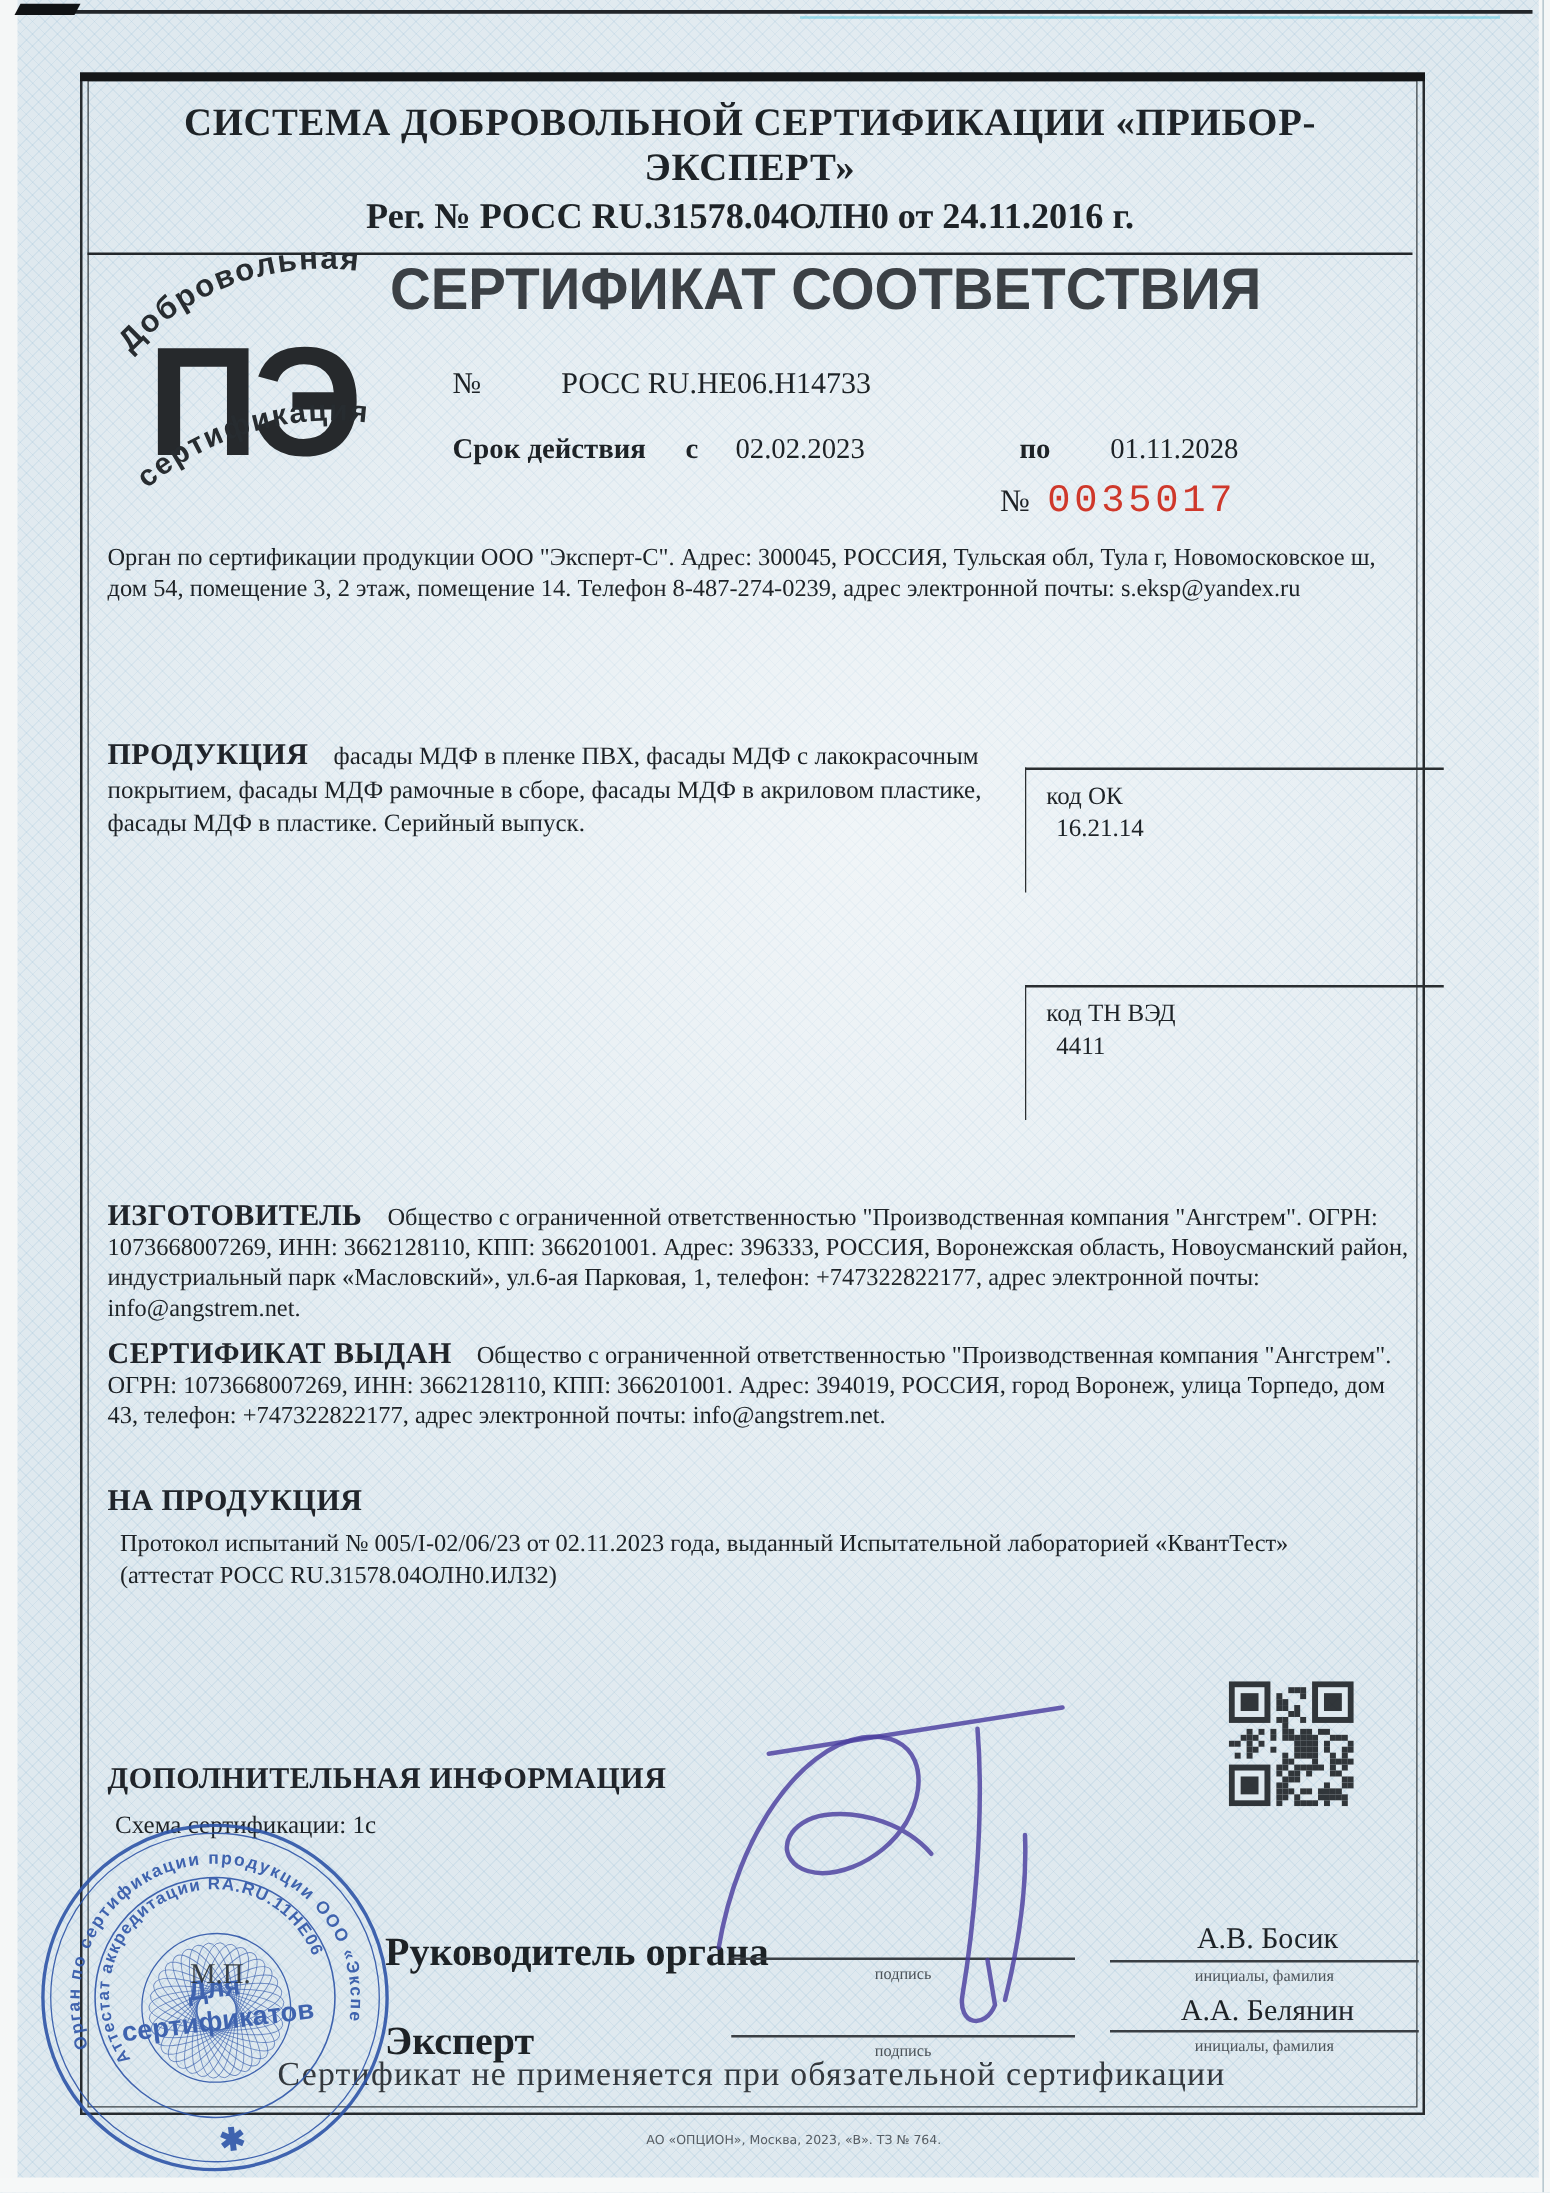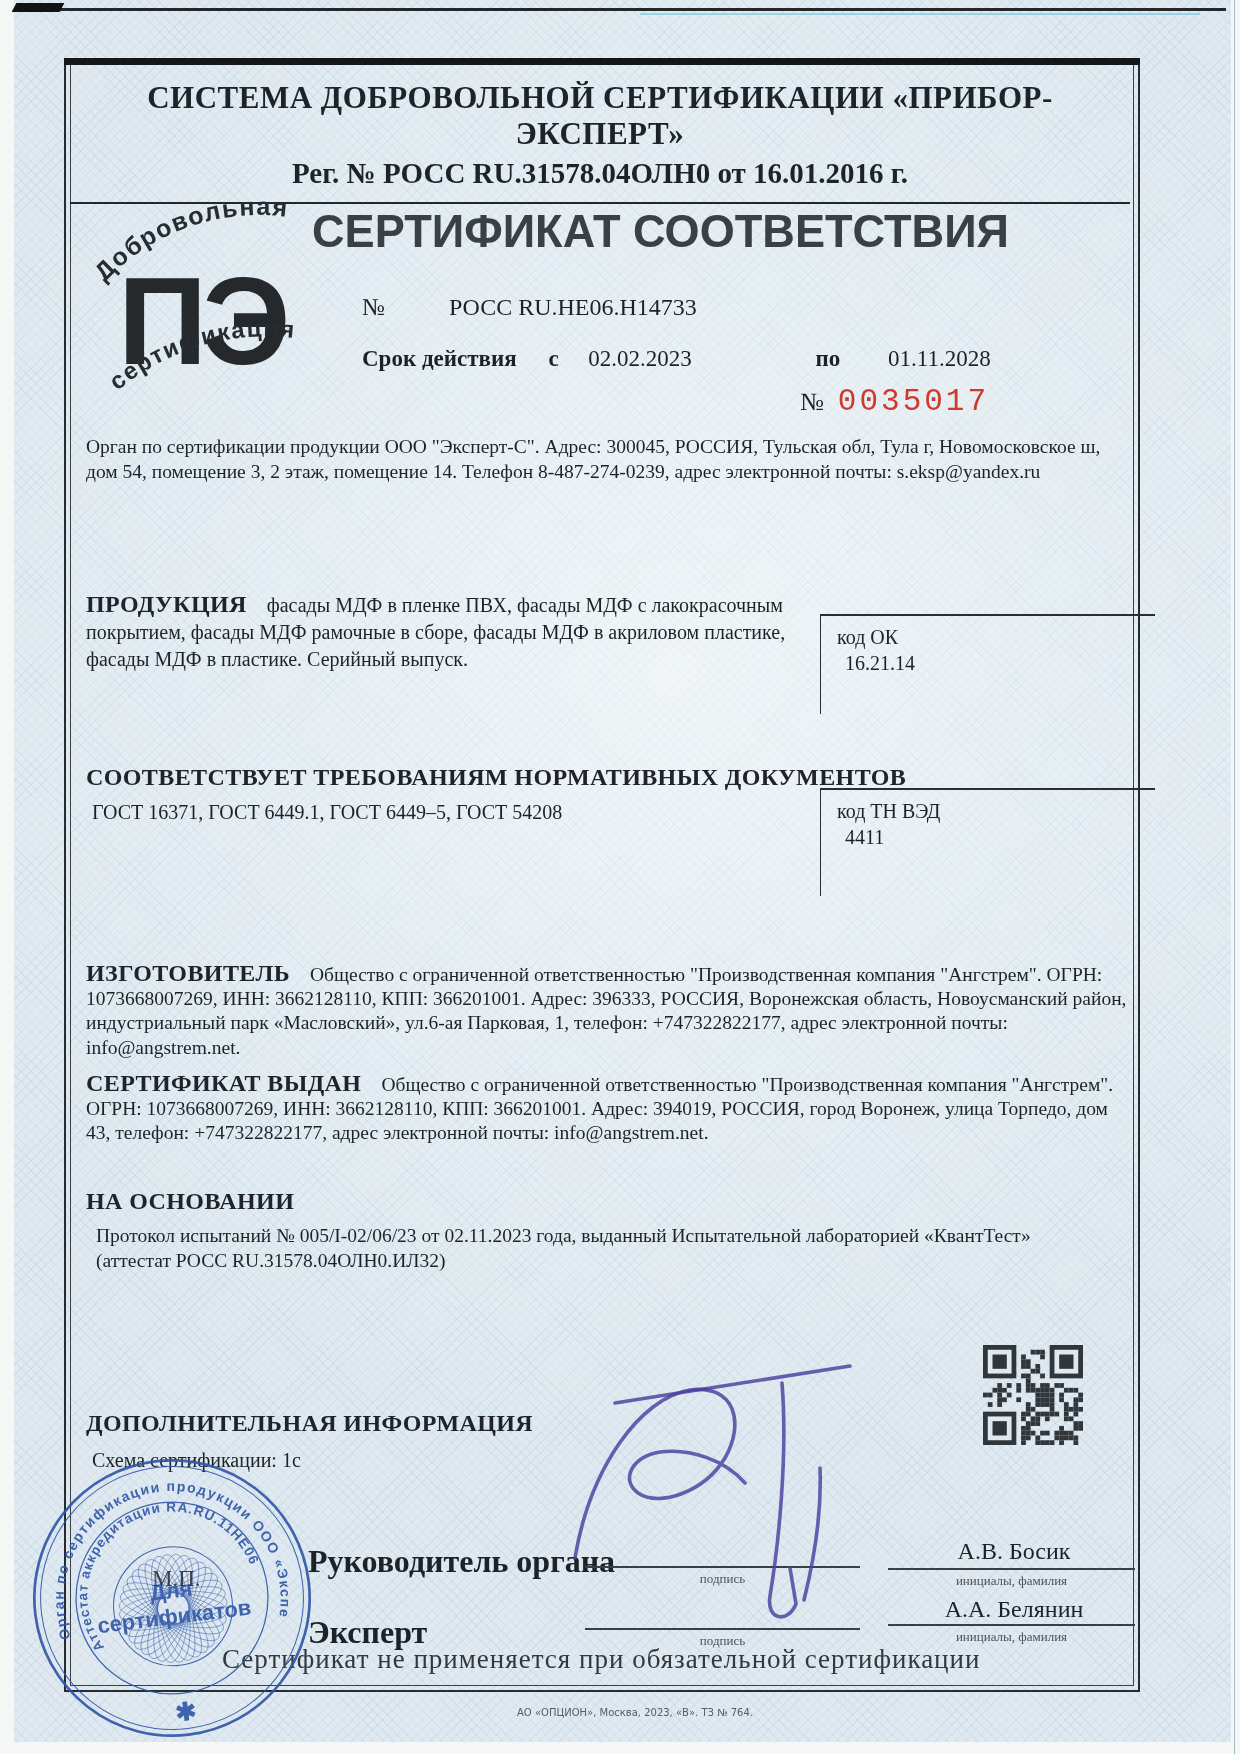--- a/index.html
+++ b/index.html
@@ -80,21 +80,21 @@
   <div class="abs scan-corner"></div>
   <div class="abs scan-cyan"></div>
   <div class="abs scan-rightline"></div>
 
   <div class="abs frame">
     <div class="frame-topbar"></div>
   </div>
 
   <div class="abs cert-header">
     <div class="hdr1">СИСТЕМА ДОБРОВОЛЬНОЙ СЕРТИФИКАЦИИ «ПРИБОР-ЭКСПЕРТ»</div>
-    <div class="hdr2">Рег. № РОСС RU.31578.04ОЛН0 от 16.01.2016 г.</div>
+    <div class="hdr2">Рег. № РОСС RU.31578.04ОЛН0 от 24.11.2016 г.</div>
   </div>
 
   <svg class="abs logo-svg" viewBox="0 0 244 198">
     <defs>
       <path id="larc1" d="M 6,92 A 210,210 0 0 1 234,28"></path>
       <path id="larc2" d="M 22,196 A 230,230 0 0 1 240,148"></path>
     </defs>
     <text font-size="25" font-weight="bold" fill="#272c30" font-family="Liberation Sans, sans-serif" letter-spacing="1.5">
       <textPath href="#larc1" startOffset="4%">Добровольная</textPath>
     </text>
@@ -128,39 +128,35 @@
   </div>
 
   <div class="sec" style="left:86px;top:591px;width:750px;">
     <span class="sh sh-inline">ПРОДУКЦИЯ</span><span class="sb20">фасады МДФ в пленке ПВХ, фасады МДФ с лакокрасочным покрытием,  фасады МДФ рамочные в сборе, фасады МДФ в акриловом пластике, фасады МДФ в пластике. Серийный выпуск.</span>
   </div>
   <div class="codebox serif" style="left:820px;top:614px;height:88px;">
     <div>код ОК</div>
     <div class="cb-value">16.21.14</div>
   </div>
 
-  <div class="sec" style="left:86px;top:764px;width:1044px;">
-    <div class="sh">СООТВЕТСТВУЕТ ТРЕБОВАНИЯМ НОРМАТИВНЫХ ДОКУМЕНТОВ</div>
-    <div class="sb20" style="margin-top:8px;width:700px;padding-left:6px;">ГОСТ 16371, ГОСТ 6449.1,  ГОСТ 6449–5, ГОСТ 54208</div>
-  </div>
   <div class="codebox serif" style="left:820px;top:788px;height:96px;">
     <div>код ТН ВЭД</div>
     <div class="cb-value">4411</div>
   </div>
 
   <div class="sec" style="left:86px;top:960px;width:1046px;">
     <span class="sh sh-inline">ИЗГОТОВИТЕЛЬ</span><span class="sb" style="line-height:1.24">Общество с ограниченной ответственностью "Производственная компания "Ангстрем". ОГРН: 1073668007269, ИНН: 3662128110, КПП: 366201001. Адрес: 396333, РОССИЯ, Воронежская область, Новоусманский район, индустриальный парк «Масловский», ул.6-ая Парковая, 1, телефон: +747322822177, адрес электронной почты: info@angstrem.net.</span>
   </div>
 
   <div class="sec" style="left:86px;top:1070px;width:1046px;">
     <span class="sh sh-inline">СЕРТИФИКАТ ВЫДАН</span><span class="sb" style="line-height:1.24">Общество с ограниченной ответственностью "Производственная компания "Ангстрем". ОГРН: 1073668007269, ИНН: 3662128110, КПП: 366201001. Адрес: 394019, РОССИЯ, город Воронеж, улица Торпедо, дом 43, телефон: +747322822177, адрес электронной почты: info@angstrem.net.</span>
   </div>
 
   <div class="sec" style="left:86px;top:1188px;width:1010px;">
-    <div class="sh">НА ОСНОВАНИИ</div>
+    <div class="sh">НА ПРОДУКЦИЯ</div>
     <div class="sb" style="margin-top:8px;padding-left:10px;">Протокол испытаний № 005/I-02/06/23 от 02.11.2023 года, выданный Испытательной лабораторией «КвантТест» (аттестат РОСС RU.31578.04ОЛН0.ИЛ32)</div>
   </div>
 
   <svg id="qr-svg" class="qr" viewBox="0 0 100 100">
       <rect x="47.61904761904762" y="4.761904761904762" width="4.761904761904762" height="4.761904761904762"></rect>
       <rect x="52.38095238095238" y="4.761904761904762" width="4.761904761904762" height="4.761904761904762"></rect>
       <rect x="57.14285714285714" y="4.761904761904762" width="4.761904761904762" height="4.761904761904762"></rect>
       <rect x="38.095238095238095" y="9.523809523809524" width="4.761904761904762" height="4.761904761904762"></rect>
       <rect x="57.14285714285714" y="9.523809523809524" width="4.761904761904762" height="4.761904761904762"></rect>
       <rect x="38.095238095238095" y="14.285714285714285" width="4.761904761904762" height="4.761904761904762"></rect>

